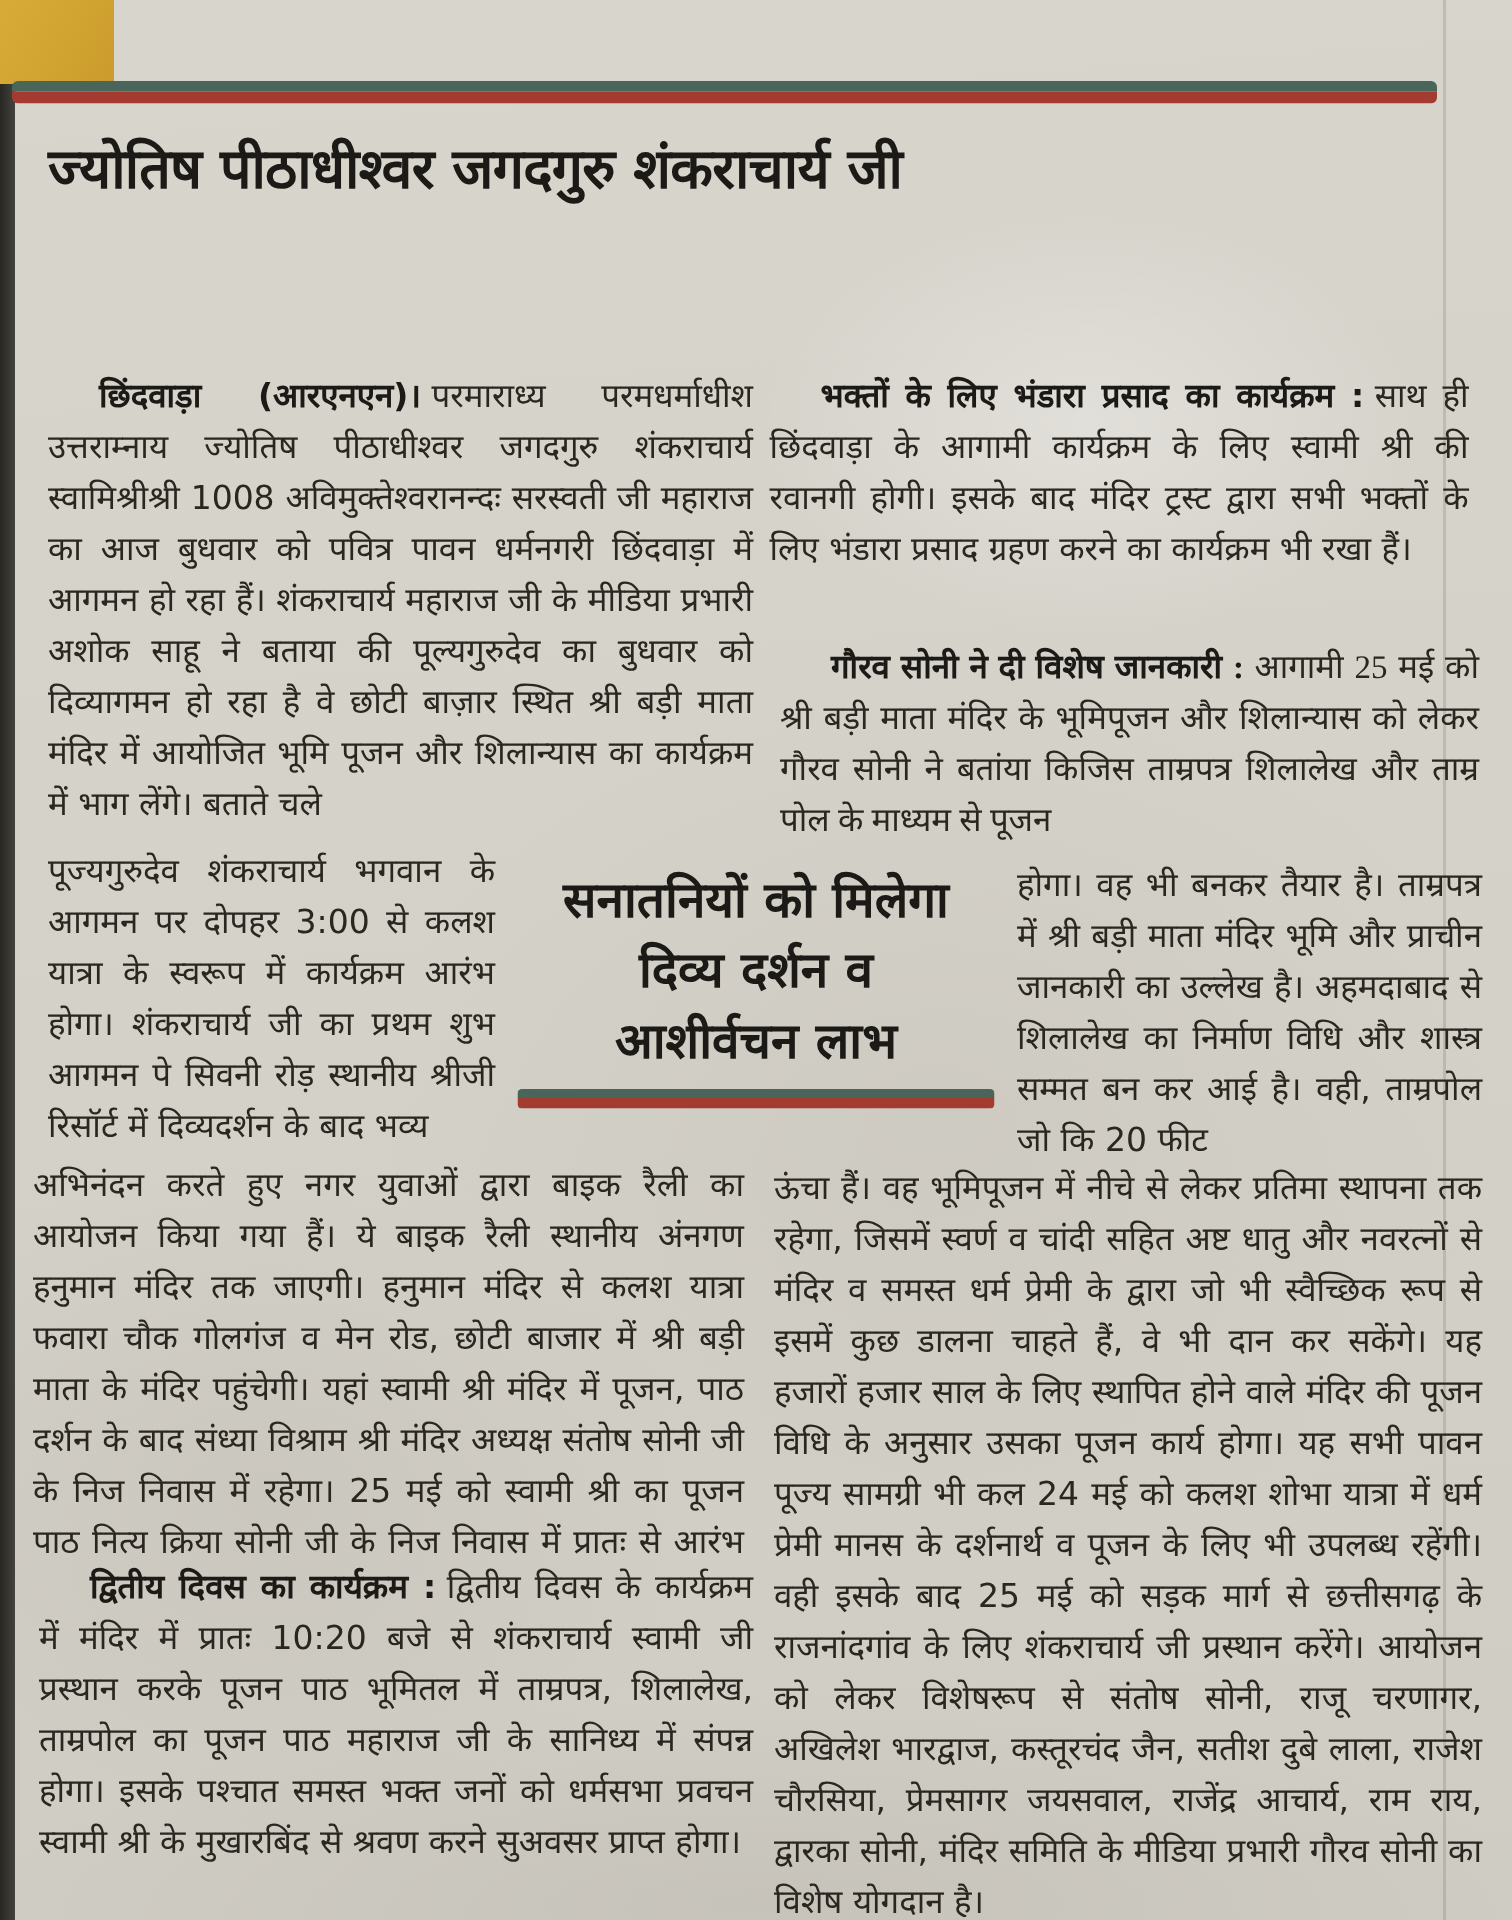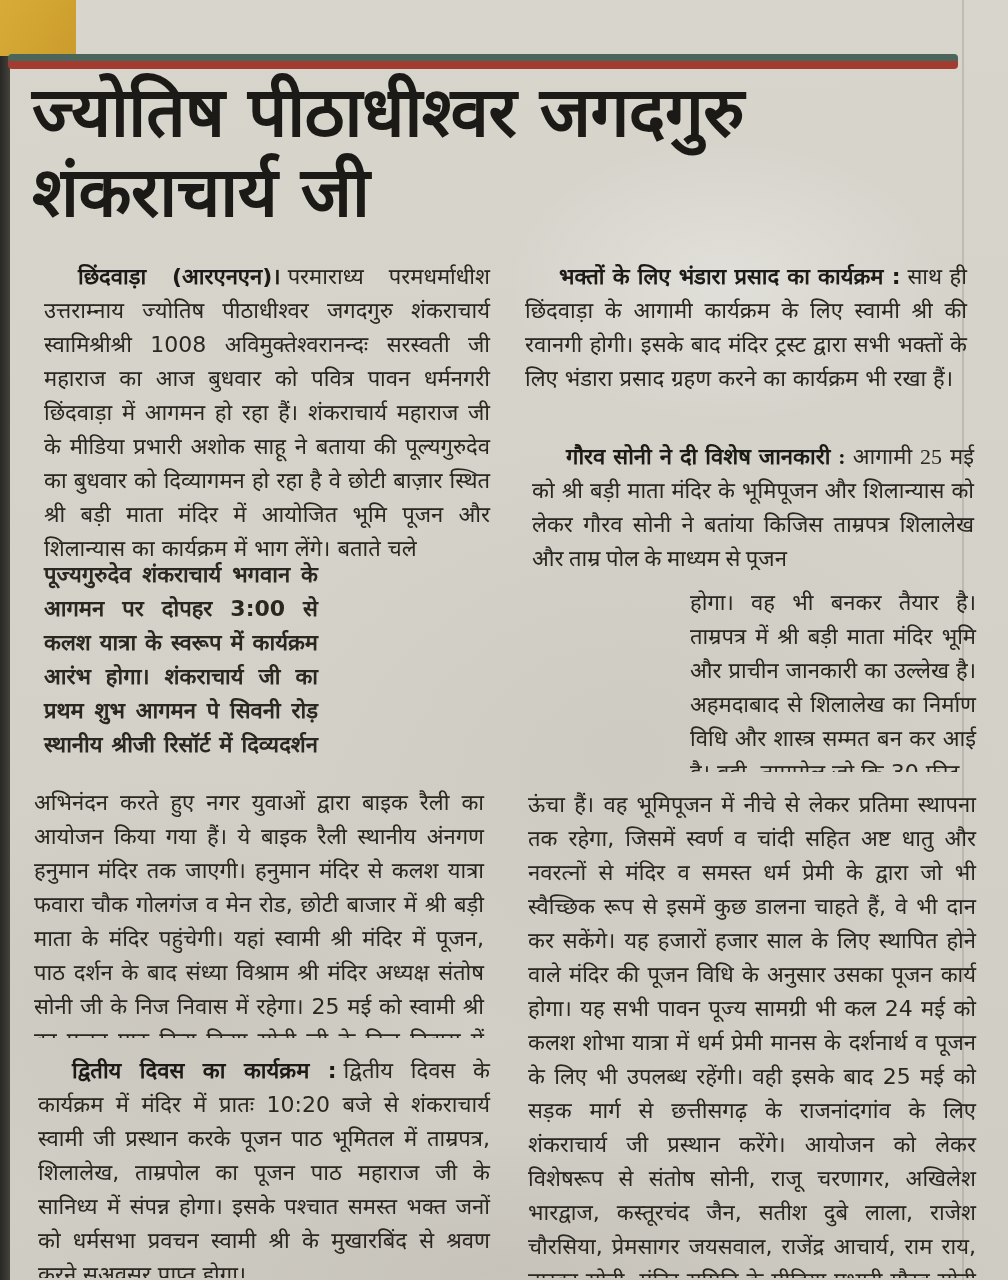--- a/index.html
+++ b/index.html
@@ -22,28 +22,28 @@
   .scan-edge{position:absolute; left:0; top:56px; width:10px; height:1224px;
     background:linear-gradient(90deg,#292723,#45433d); }
   .corner-patch{position:absolute; left:0; top:0; width:76px; height:56px;
     background:linear-gradient(120deg,#d8ab38,#cb9c2b);}
   .fold-line{position:absolute; left:962px; top:0; width:2px; height:1280px;
     background:rgba(100,92,78,0.20);}
   .top-rule{position:absolute; left:8px; top:54px; width:950px; height:15px; border-radius:4px; overflow:hidden;}
   .top-rule .teal{height:7px; background:var(--rule-teal);}
   .top-rule .red{height:8px; background:var(--rule-red);}
   .headline{position:absolute; left:32px; top:72px; width:950px;
-    font-weight:700; font-size:69px; line-height:80px; color:var(--ink-dark);
+    font-weight:700; font-size:37px; line-height:80px; color:var(--ink-dark);
     letter-spacing:-0.5px; font-family:"DejaVu Serif", serif;}
   .body-block{position:absolute; font-size:22px; line-height:34px; text-align:justify; overflow:hidden;}
-  .body-block p{margin:16px;}
+  .body-block p{margin:4px;}
   .indent{text-indent:34px;}
   .lead{font-weight:700; color:var(--ink-dark); margin-right:7px;}
   .l-a{left:28px;  top:244px; width:478px; height:314px;}
-  .l-b{left:28px;  top:542px; width:306px; height:212px;font-weight:bold;}
+  .l-b{left:28px;  top:561px; width:306px; height:212px;}
   .l-c{left:18px;  top:770px; width:482px; height:268px;}
   .l-p2{left:22px; top:1038px; width:484px; height:240px;}
   .r-p1{left:509px;  top:244px; width:474px; height:180px;}
   .r-p2a{left:516px; top:424px; width:474px; height:146px;font-family:Liberation Serif, serif;}
   .r-p2b{left:674px; top:570px; width:318px; height:202px;}
   .r-p2c{left:512px; top:772px; width:480px; height:506px;}
   .pull-quote{position:absolute; left:336px; top:576px; width:336px; z-index:2; text-align:center;}
   .pull-quote .pq-text{font-weight:800; font-size:33px; line-height:47px; color:var(--ink-dark);
     font-family:"DejaVu Serif", serif;}
   .pq-underline{width:318px; margin:9px auto 0; height:13px; border-radius:3px; overflow:hidden;}
@@ -81,20 +81,29 @@
     <p class="indent"><span class="lead">द्वितीय दिवस का कार्यक्रम :</span><span>द्वितीय दिवस के कार्यक्रम में मंदिर में प्रातः 10:20 बजे से शंकराचार्य स्वामी जी प्रस्थान करके पूजन पाठ भूमितल में ताम्रपत्र, शिलालेख, ताम्रपोल का पूजन पाठ महाराज जी के सानिध्य में संपन्न होगा। इसके पश्चात समस्त भक्त जनों को धर्मसभा प्रवचन स्वामी श्री के मुखारबिंद से श्रवण करने सुअवसर प्राप्त होगा।</span></p>
   </div>
 
   <div class="body-block r-p1">
     <p class="indent"><span class="lead">भक्तों के लिए भंडारा प्रसाद का कार्यक्रम :</span><span>साथ ही छिंदवाड़ा के आगामी कार्यक्रम के लिए स्वामी श्री की रवानगी होगी। इसके बाद मंदिर ट्रस्ट द्वारा सभी भक्तों के लिए भंडारा प्रसाद ग्रहण करने का कार्यक्रम भी रखा हैं।</span></p>
   </div>
   <div class="body-block r-p2a">
     <p class="indent"><span class="lead">गौरव सोनी ने दी विशेष जानकारी :</span><span>आगामी 25 मई को श्री बड़ी माता मंदिर के भूमिपूजन और शिलान्यास को लेकर गौरव सोनी ने बतांया किजिस ताम्रपत्र शिलालेख और ताम्र पोल के माध्यम से पूजन</span></p>
   </div>
   <div class="body-block r-p2b">
-    <p>होगा। वह भी बनकर तैयार है। ताम्रपत्र में श्री बड़ी माता मंदिर भूमि और प्राचीन जानकारी का उल्लेख है। अहमदाबाद से शिलालेख का निर्माण विधि और शास्त्र सम्मत बन कर आई है। वही, ताम्रपोल जो कि 30 फीट</p>
+    <p>होगा। वह भी बनकर तैयार है। ताम्रपत्र में श्री बड़ी माता मंदिर भूमि और प्राचीन जानकारी का उल्लेख है। अहमदाबाद से शिलालेख का निर्माण विधि और शास्त्र सम्मत बन कर आई है। वही, ताम्रपोल जो कि 20 फीट</p>
   </div>
   <div class="body-block r-p2c">
     <p>ऊंचा हैं। वह भूमिपूजन में नीचे से लेकर प्रतिमा स्थापना तक रहेगा, जिसमें स्वर्ण व चांदी सहित अष्ट धातु और नवरत्नों से मंदिर व समस्त धर्म प्रेमी के द्वारा जो भी स्वैच्छिक रूप से इसमें कुछ डालना चाहते हैं, वे भी दान कर सकेंगे। यह हजारों हजार साल के लिए स्थापित होने वाले मंदिर की पूजन विधि के अनुसार उसका पूजन कार्य होगा। यह सभी पावन पूज्य सामग्री भी कल 24 मई को कलश शोभा यात्रा में धर्म प्रेमी मानस के दर्शनार्थ व पूजन के लिए भी उपलब्ध रहेंगी। वही इसके बाद 25 मई को सड़क मार्ग से छत्तीसगढ़ के राजनांदगांव के लिए शंकराचार्य जी प्रस्थान करेंगे। आयोजन को लेकर विशेषरूप से संतोष सोनी, राजू चरणागर, अखिलेश भारद्वाज, कस्तूरचंद जैन, सतीश दुबे लाला, राजेश चौरसिया, प्रेमसागर जयसवाल, राजेंद्र आचार्य, राम राय, द्वारका सोनी, मंदिर समिति के मीडिया प्रभारी गौरव सोनी का विशेष योगदान है।</p>
   </div>
 
+  <div class="pull-quote">
+    <div class="pq-text">सनातनियों को मिलेगा</div>
+    <div class="pq-text">दिव्य दर्शन व</div>
+    <div class="pq-text">आशीर्वचन लाभ</div>
+    <div class="pq-underline">
+      <div class="teal"></div>
+      <div class="red"></div>
+    </div>
+  </div>
 
 </div>
 
 </body></html>

